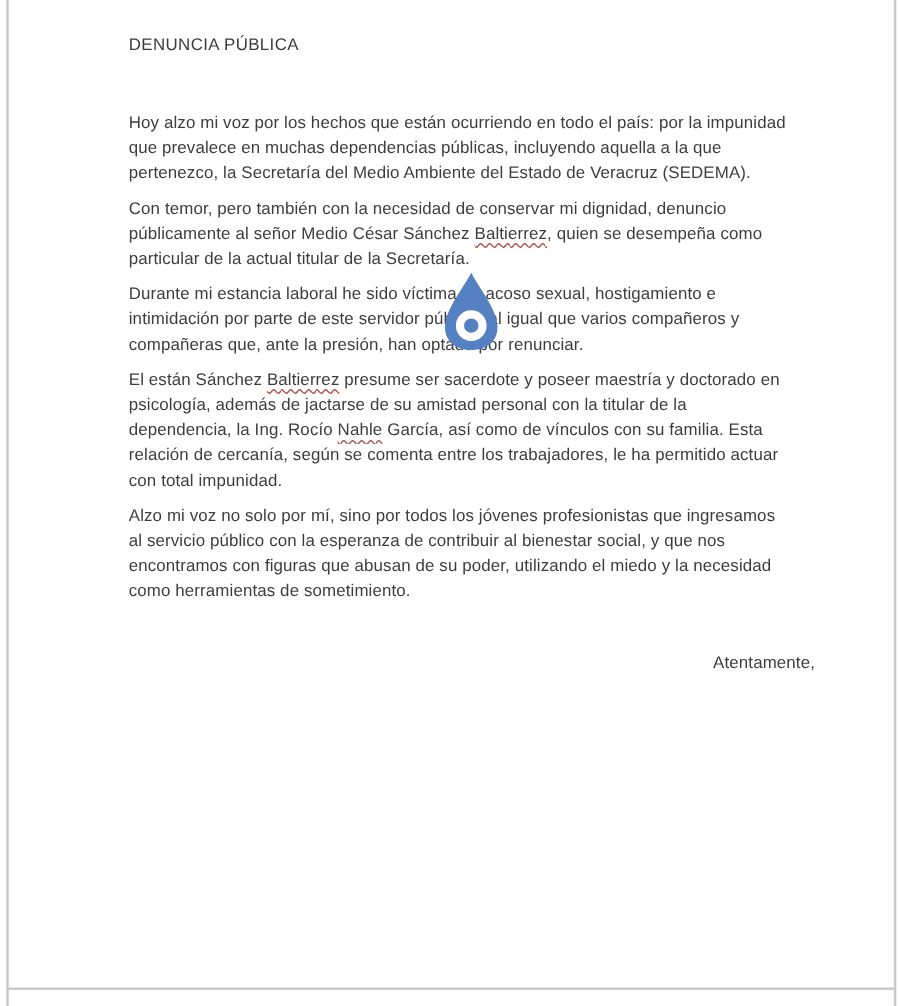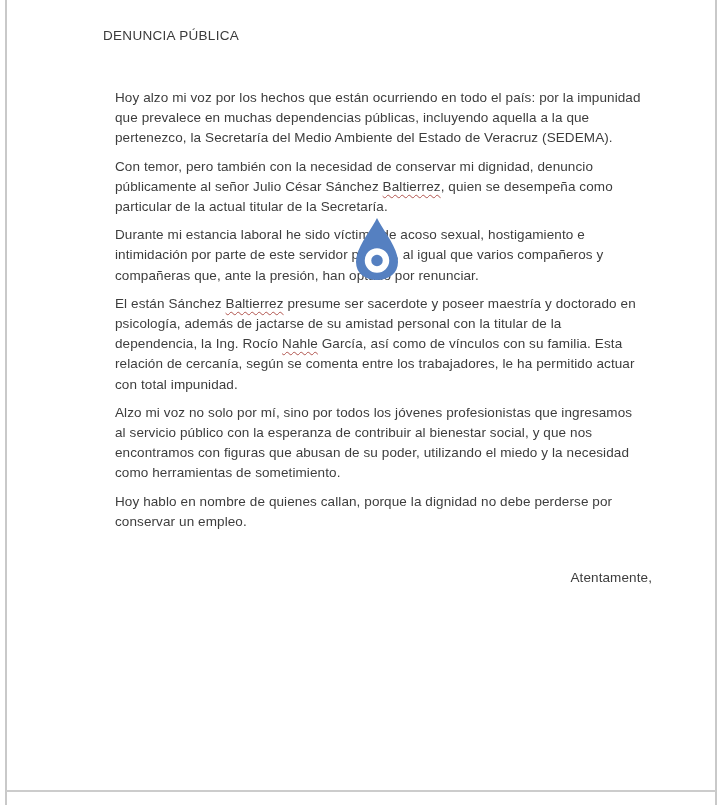--- a/index.html
+++ b/index.html
@@ -29,21 +29,21 @@
     font-size: 13.5px;
     font-weight: 400;
     letter-spacing: 0.3px;
     line-height: 18px;
     margin: 0 0 43px 0;
     color: #3b3b3b;
   }
   p.para {
     font-size: 13.5px;
     line-height: 20.2px;
-    margin: 0 0 8px 12px;
+    margin: 0 0 8px 0;
     white-space: pre-line;
     letter-spacing: 0.1px;
   }
   .misspelled {
     text-decoration: underline;
     text-decoration-style: wavy;
     text-decoration-color: #b0544e;
     text-decoration-thickness: 1px;
     text-underline-offset: 3px;
   }
@@ -64,42 +64,40 @@
 
 <div class="doc">
 
   <h1 class="doc-title">DENUNCIA PÚBLICA</h1>
 
   <p class="para"><span>Hoy alzo mi voz por los hechos que están ocurriendo en todo el país: por la impunidad
 que prevalece en muchas dependencias públicas, incluyendo aquella a la que
 pertenezco, la Secretaría del Medio Ambiente del Estado de Veracruz (SEDEMA).</span></p>
 
   <p class="para"><span>Con temor, pero también con la necesidad de conservar mi dignidad, denuncio
-públicamente al señor Julio César Sánchez </span><span class="misspelled">Baltierrez</span><span>, quien se desempeña como
+públicamente al señor Medio César Sánchez </span><span class="misspelled">Baltierrez</span><span>, quien se desempeña como
 particular de la actual titular de la Secretaría.</span></p>
 
   <p class="para"><span>Durante mi estancia laboral he sido víctima de acoso sexual, hostigamiento e
 intimidación por parte de este servidor público, al igual que varios compañeros y
 compañeras que, ante la presión, han optado por renunciar.</span></p>
 
   <p class="para"><span>El están Sánchez </span><span class="misspelled">Baltierrez</span><span> presume ser sacerdote y poseer maestría y doctorado en
 psicología, además de jactarse de su amistad personal con la titular de la
 dependencia, la Ing. Rocío </span><span class="misspelled">Nahle</span><span> García, así como de vínculos con su familia. Esta
 relación de cercanía, según se comenta entre los trabajadores, le ha permitido actuar
 con total impunidad.</span></p>
 
 
 
   <p class="para"><span>Alzo mi voz no solo por mí, sino por todos los jóvenes profesionistas que ingresamos
 al servicio público con la esperanza de contribuir al bienestar social, y que nos
 encontramos con figuras que abusan de su poder, utilizando el miedo y la necesidad
 como herramientas de sometimiento.</span></p>
 
-  <p class="para"><span>Hoy hablo en nombre de quienes callan, porque la dignidad no debe perderse por
-conservar un empleo.</span></p>
 
   <p class="para salutation">Atentamente,</p>
 
 </div>
 
 <svg class="drop-overlay" viewBox="0 0 50 64" aria-hidden="true">
   <path d="M25 1 C20 12 4 30 4 45 C4 56.5 13.3 63 25 63 C36.7 63 46 56.5 46 45 C46 30 30 12 25 1 Z" fill="#5580c1"></path>
   <circle cx="25" cy="43.5" r="9" fill="none" stroke-width="6.5" stroke="#ffffff"></circle>
 </svg>
 

